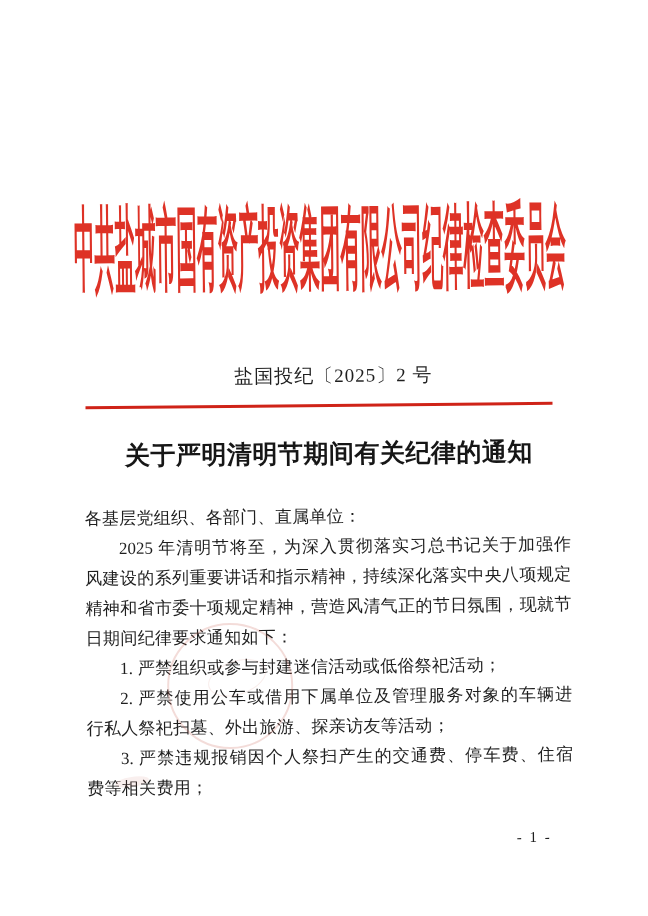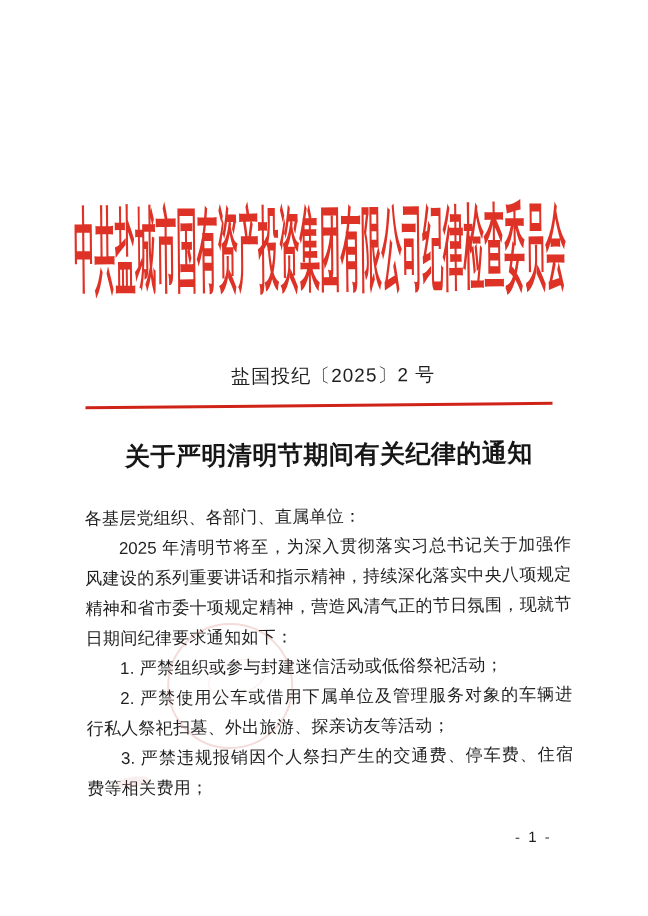--- a/index.html
+++ b/index.html
@@ -8,21 +8,21 @@
     --body-text:#1f1f1f;
     --stamp-red:#c95f54;
   }
   *{margin:0;padding:0;box-sizing:border-box;}
   html,body{background:#ffffff;}
   .page{
     position:relative;
     width:648px;height:916px;
     background:#ffffff;
     overflow:hidden;
-    font-family:Liberation Sans, sans-serif;
+    font-family:Liberation Serif, serif;
   }
   
   .tilt{
     position:absolute;inset:0;
     transform:rotate(-0.55deg);
     transform-origin:50% 50%;
   }
   
   .issuer{
     position:absolute;left:76px;top:200px;

